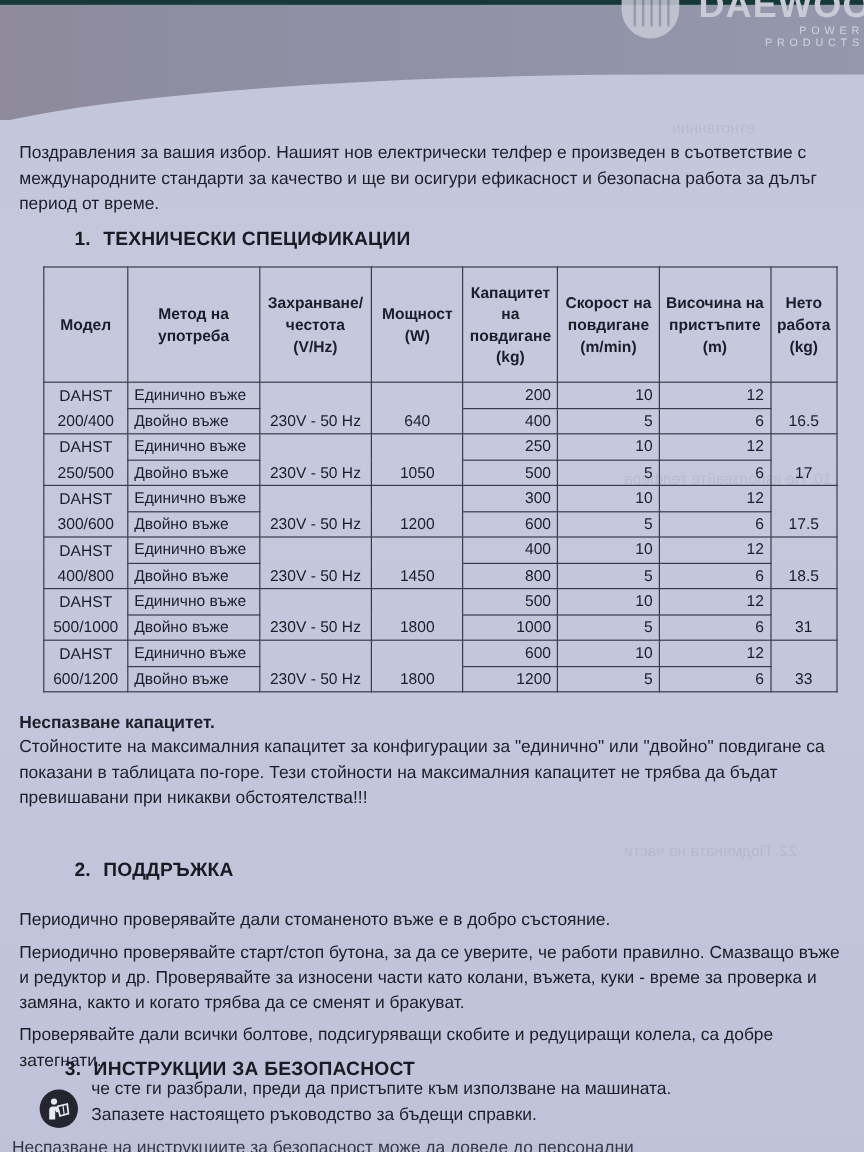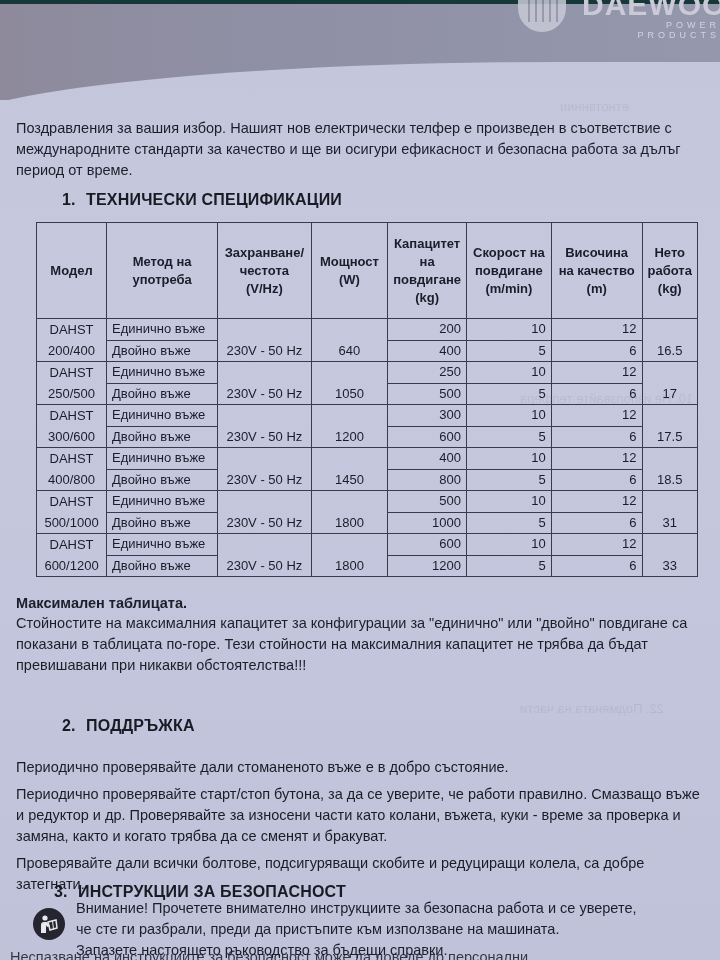--- a/index.html
+++ b/index.html
@@ -109,21 +109,21 @@
         <col style="width:48px">
     </colgroup>
     <thead>
       <tr>
         <th>Модел</th>
         <th>Метод на употреба</th>
         <th>Захранване/ честота (V/Hz)</th>
         <th>Мощност (W)</th>
         <th>Капацитет на повдигане (kg)</th>
         <th>Скорост на повдигане (m/min)</th>
-        <th>Височина на качество (m)</th>
+        <th>Височина на пристъпите (m)</th>
         <th>Нето работа (kg)</th>
       </tr>
     </thead>
     <tbody id="spec-body">
         <tr>
           <td rowspan="2" class="c-model">DAHST 200/400</td>
           <td class="c-method">Единично въже</td>
           <td rowspan="2" class="c-center">230V - 50 Hz</td>
           <td rowspan="2" class="c-center">640</td>
           <td class="c-right">200</td>
@@ -213,21 +213,21 @@
         </tr>
         <tr>
           <td class="c-method">Двойно въже</td>
           <td class="c-right">1200</td>
           <td class="c-right">5</td>
           <td class="c-right">6</td>
         </tr>
       </tbody>
   </table>
 
-  <div class="para max-title">Максимален таблицата.</div>
+  <div class="para max-title">Неспазване капацитет.</div>
   <div class="para max-text">Стойностите на максималния капацитет за конфигурации за "единично" или "двойно" повдигане са показани в таблицата по-горе. Тези стойности на максималния капацитет не трябва да бъдат превишавани при никакви обстоятелства!!!</div>
 
   <div class="h-section" style="left:62px;top:717px;">
     <span class="h-num">2.</span><span>ПОДДРЪЖКА</span>
   </div>
 
   <div class="maint-list">
     <p>Периодично проверявайте дали стоманеното въже е в добро състояние.</p>
     <p>Периодично проверявайте старт/стоп бутона, за да се уверите, че работи правилно. Смазващо въже и редуктор и др. Проверявайте за износени части като колани, въжета, куки - време за проверка и замяна, както и когато трябва да се сменят и бракуват.</p>
     <p>Проверявайте дали всички болтове, подсигуряващи скобите и редуциращи колела, са добре затегнати.</p>
@@ -239,18 +239,17 @@
 
   <div class="safety-icon">
     <svg width="22" height="22" viewBox="0 0 22 22">
       <circle cx="7" cy="5" r="2.6" fill="#e8e8f0"></circle>
       <path d="M3 20 L3 12 Q3 9 6 9 L9 9 L12 13 L9 14 L8 12 L8 20 Z" fill="#e8e8f0"></path>
       <path d="M10 9 L18 7 L19 15 L12 17 Z" fill="none" stroke="#e8e8f0" stroke-width="1.5"></path>
       <line x1="14.5" y1="8" x2="15.5" y2="16" stroke="#e8e8f0" stroke-width="1"></line>
     </svg>
   </div>
   <div class="para safety-text">
-    <div>Внимание! Прочетете внимателно инструкциите за безопасна работа и се уверете,</div>
     <div>че сте ги разбрали, преди да пристъпите към използване на машината.</div>
     <div>Запазете настоящето ръководство за бъдещи справки.</div>
   </div>
   <div class="para cutoff">Неспазване на инструкциите за безопасност може да доведе до персонални</div>
 </div>
 
 </body></html>

